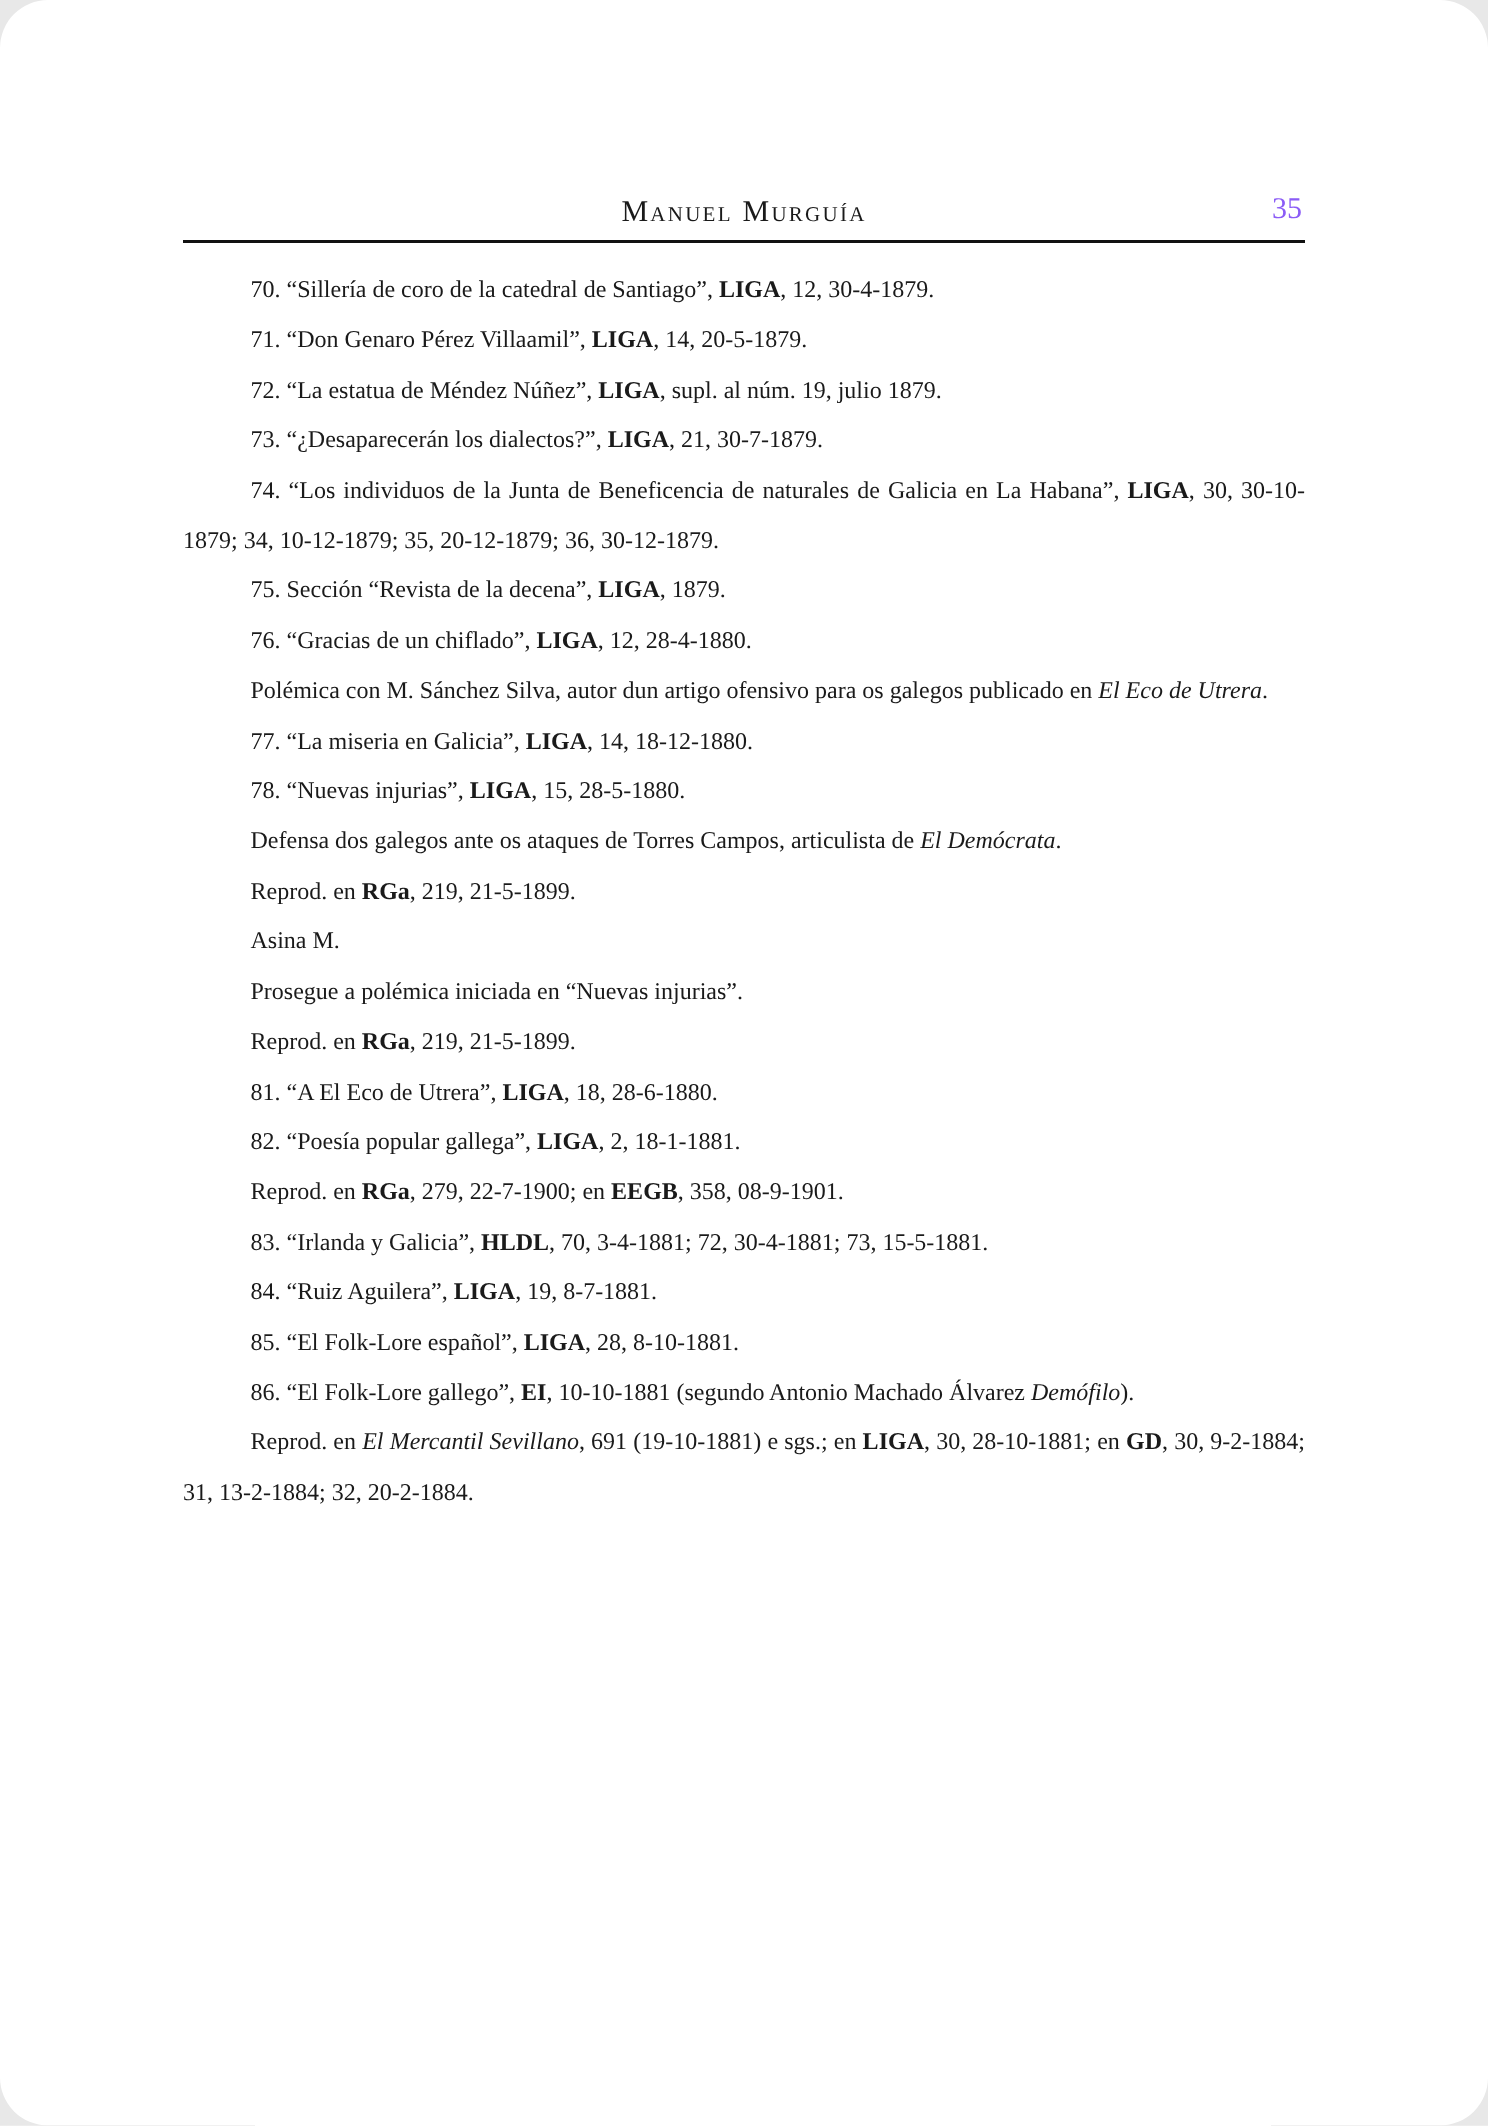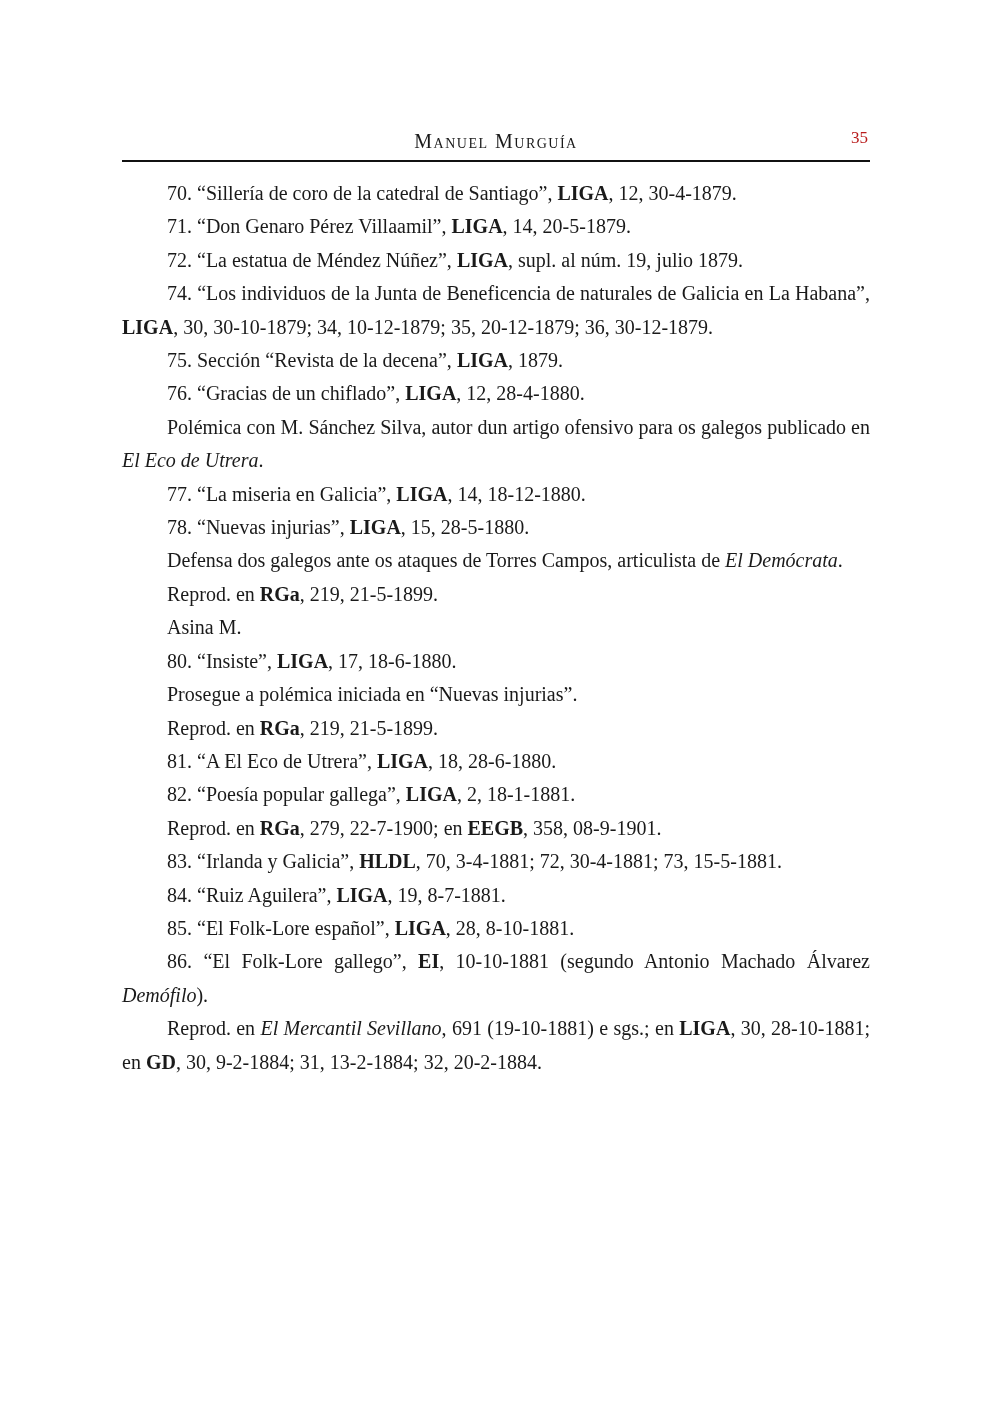--- a/index.html
+++ b/index.html
@@ -9,20 +9,21 @@
   }
   .page {
     position: relative;
     width: 992px;
     height: 1417px;
     margin: 0 auto;
     background: #ffffff;
     color: #1a1a1a;
     font-family: "Liberation Serif", serif;
     overflow: hidden;
+    border-radius: 32px;
   }
   .content {
     position: absolute;
     left: 122px;
     top: 128px;
     width: 748px;
   }
   .running-head {
     position: relative;
     height: 32px;
@@ -36,26 +37,26 @@
     text-align: center;
     font-variant: small-caps;
     font-size: 20px;
     letter-spacing: 1.5px;
     color: #1a1a1a;
   }
   .page-number {
     position: absolute;
     right: 2px;
     top: 0px;
-    font-size: 17px;
-    color: #b91c1c;
+    font-size: 20px;
+    color: #8b5cf6;
   }
   .page-body {
     margin-top: 15px;
-    font-size: 20px;
+    font-size: 16px;
     line-height: 33.4px;
     text-align: justify;
   }
   .para {
     margin: 0;
     text-indent: 45px;
   }
   .b { font-weight: bold; }
   .i { font-style: italic; }
 </style>
@@ -65,30 +66,30 @@
 <div class="page">
   <div class="content">
     <div class="running-head">
       <div class="running-title">Manuel Murguía</div>
       <div class="page-number">35</div>
     </div>
     <div class="page-body">
         <p class="para"><span>70. “Sillería de coro de la catedral de Santiago”, </span><span class="b">LIGA</span><span>, 12, 30-4-1879.</span></p>
         <p class="para"><span>71. “Don Genaro Pérez Villaamil”, </span><span class="b">LIGA</span><span>, 14, 20-5-1879.</span></p>
         <p class="para"><span>72. “La estatua de Méndez Núñez”, </span><span class="b">LIGA</span><span>, supl. al núm. 19, julio 1879.</span></p>
+        <p class="para"><span>73. “¿Desaparecerán los dialectos?”, </span><span class="b">LIGA</span><span>, 21, 30-7-1879.</span></p>
         <p class="para"><span>74. “Los individuos de la Junta de Beneficencia de naturales de Galicia en La Habana”, </span><span class="b">LIGA</span><span>, 30, 30-10-1879; 34, 10-12-1879; 35, 20-12-1879; 36, 30-12-1879.</span></p>
         <p class="para"><span>75. Sección “Revista de la decena”, </span><span class="b">LIGA</span><span>, 1879.</span></p>
         <p class="para"><span>76. “Gracias de un chiflado”, </span><span class="b">LIGA</span><span>, 12, 28-4-1880.</span></p>
         <p class="para"><span>Polémica con M. Sánchez Silva, autor dun artigo ofensivo para os galegos publicado en </span><span class="i">El Eco de Utrera</span><span>.</span></p>
         <p class="para"><span>77. “La miseria en Galicia”, </span><span class="b">LIGA</span><span>, 14, 18-12-1880.</span></p>
         <p class="para"><span>78. “Nuevas injurias”, </span><span class="b">LIGA</span><span>, 15, 28-5-1880.</span></p>
         <p class="para"><span>Defensa dos galegos ante os ataques de Torres Campos, articulista de </span><span class="i">El Demócrata</span><span>.</span></p>
         <p class="para"><span>Reprod. en </span><span class="b">RGa</span><span>, 219, 21-5-1899.</span></p>
         <p class="para"><span>Asina M.</span></p>
-        <p class="para"><span>80. “Insiste”, </span><span class="b">LIGA</span><span>, 17, 18-6-1880.</span></p>
         <p class="para"><span>Prosegue a polémica iniciada en “Nuevas injurias”.</span></p>
         <p class="para"><span>Reprod. en </span><span class="b">RGa</span><span>, 219, 21-5-1899.</span></p>
         <p class="para"><span>81. “A El Eco de Utrera”, </span><span class="b">LIGA</span><span>, 18, 28-6-1880.</span></p>
         <p class="para"><span>82. “Poesía popular gallega”, </span><span class="b">LIGA</span><span>, 2, 18-1-1881.</span></p>
         <p class="para"><span>Reprod. en </span><span class="b">RGa</span><span>, 279, 22-7-1900; en </span><span class="b">EEGB</span><span>, 358, 08-9-1901.</span></p>
         <p class="para"><span>83. “Irlanda y Galicia”, </span><span class="b">HLDL</span><span>, 70, 3-4-1881; 72, 30-4-1881; 73, 15-5-1881.</span></p>
         <p class="para"><span>84. “Ruiz Aguilera”, </span><span class="b">LIGA</span><span>, 19, 8-7-1881.</span></p>
         <p class="para"><span>85. “El Folk-Lore español”, </span><span class="b">LIGA</span><span>, 28, 8-10-1881.</span></p>
         <p class="para"><span>86. “El Folk-Lore gallego”, </span><span class="b">EI</span><span>, 10-10-1881 (segundo Antonio Machado Álvarez </span><span class="i">Demófilo</span><span>).</span></p>
         <p class="para"><span>Reprod. en </span><span class="i">El Mercantil Sevillano</span><span>, 691 (19-10-1881) e sgs.; en </span><span class="b">LIGA</span><span>, 30, 28-10-1881; en </span><span class="b">GD</span><span>, 30, 9-2-1884; 31, 13-2-1884; 32, 20-2-1884.</span></p>

